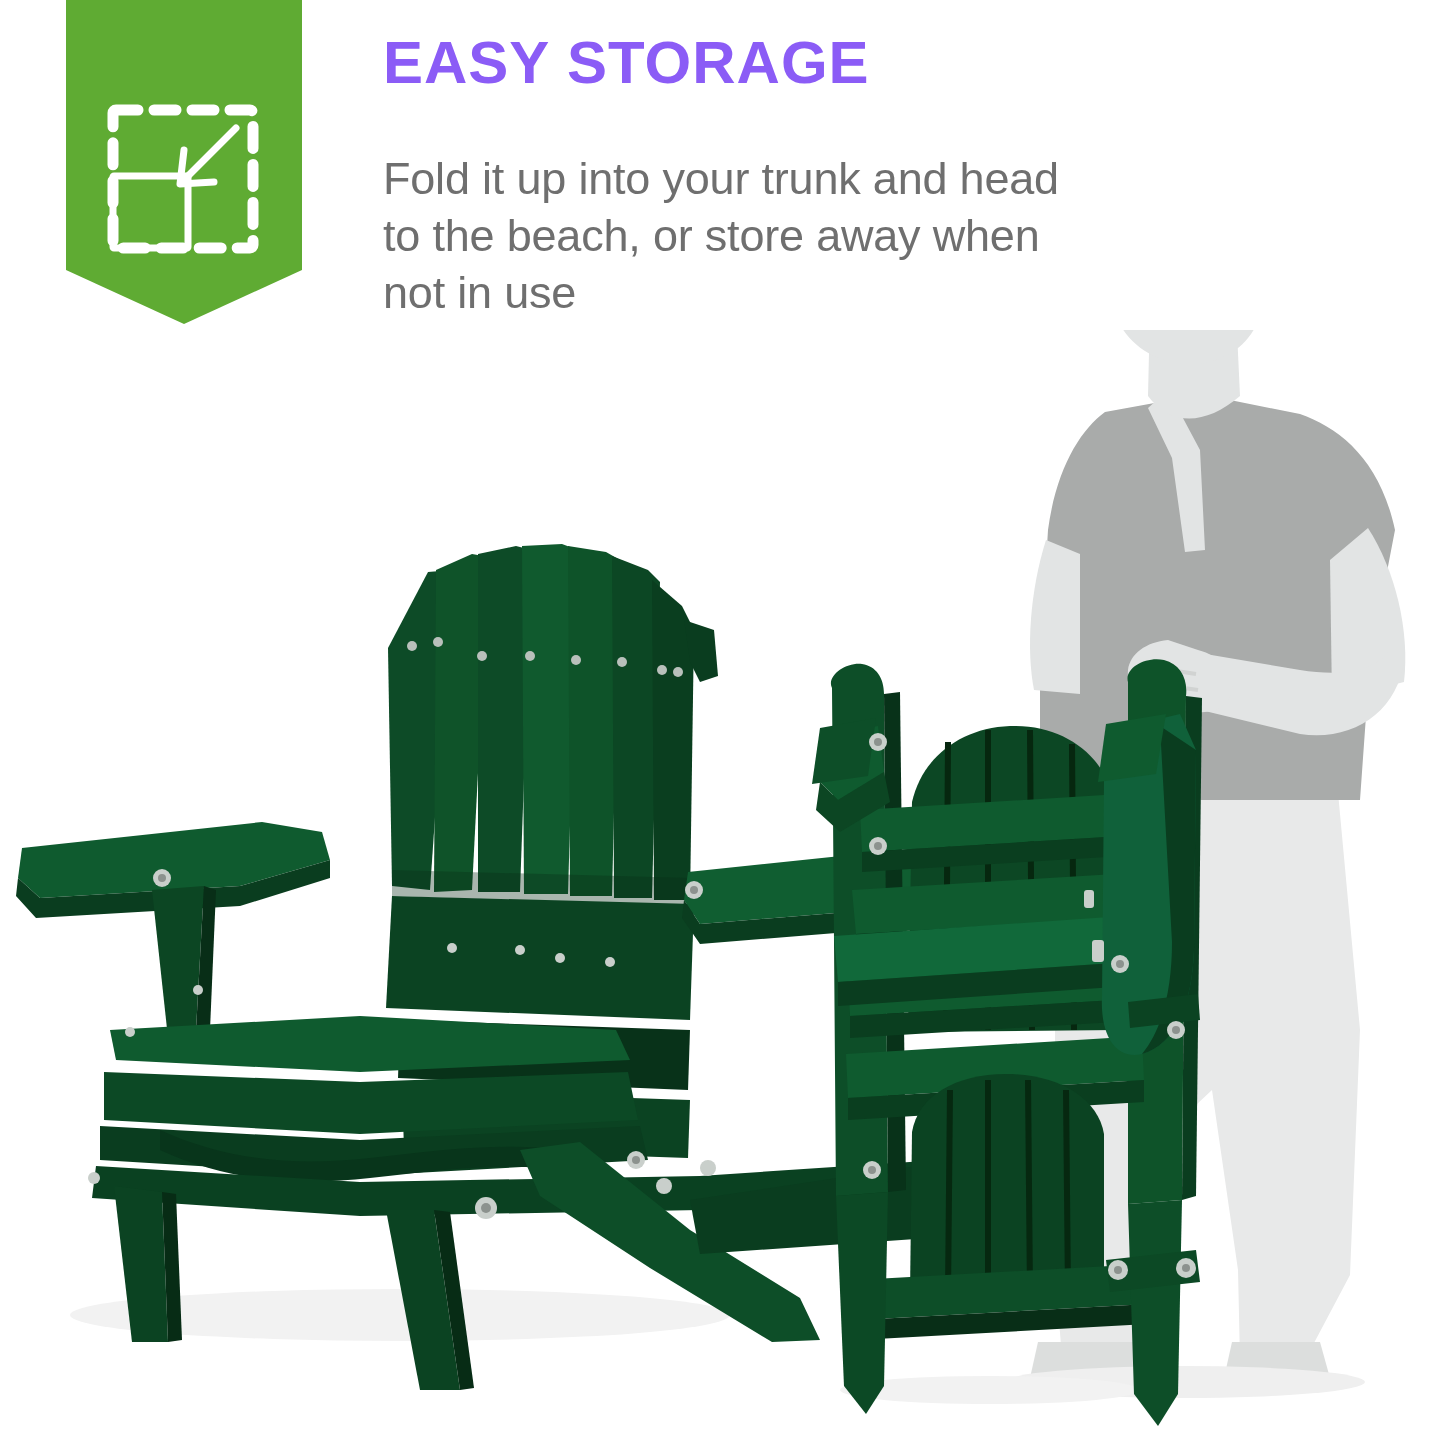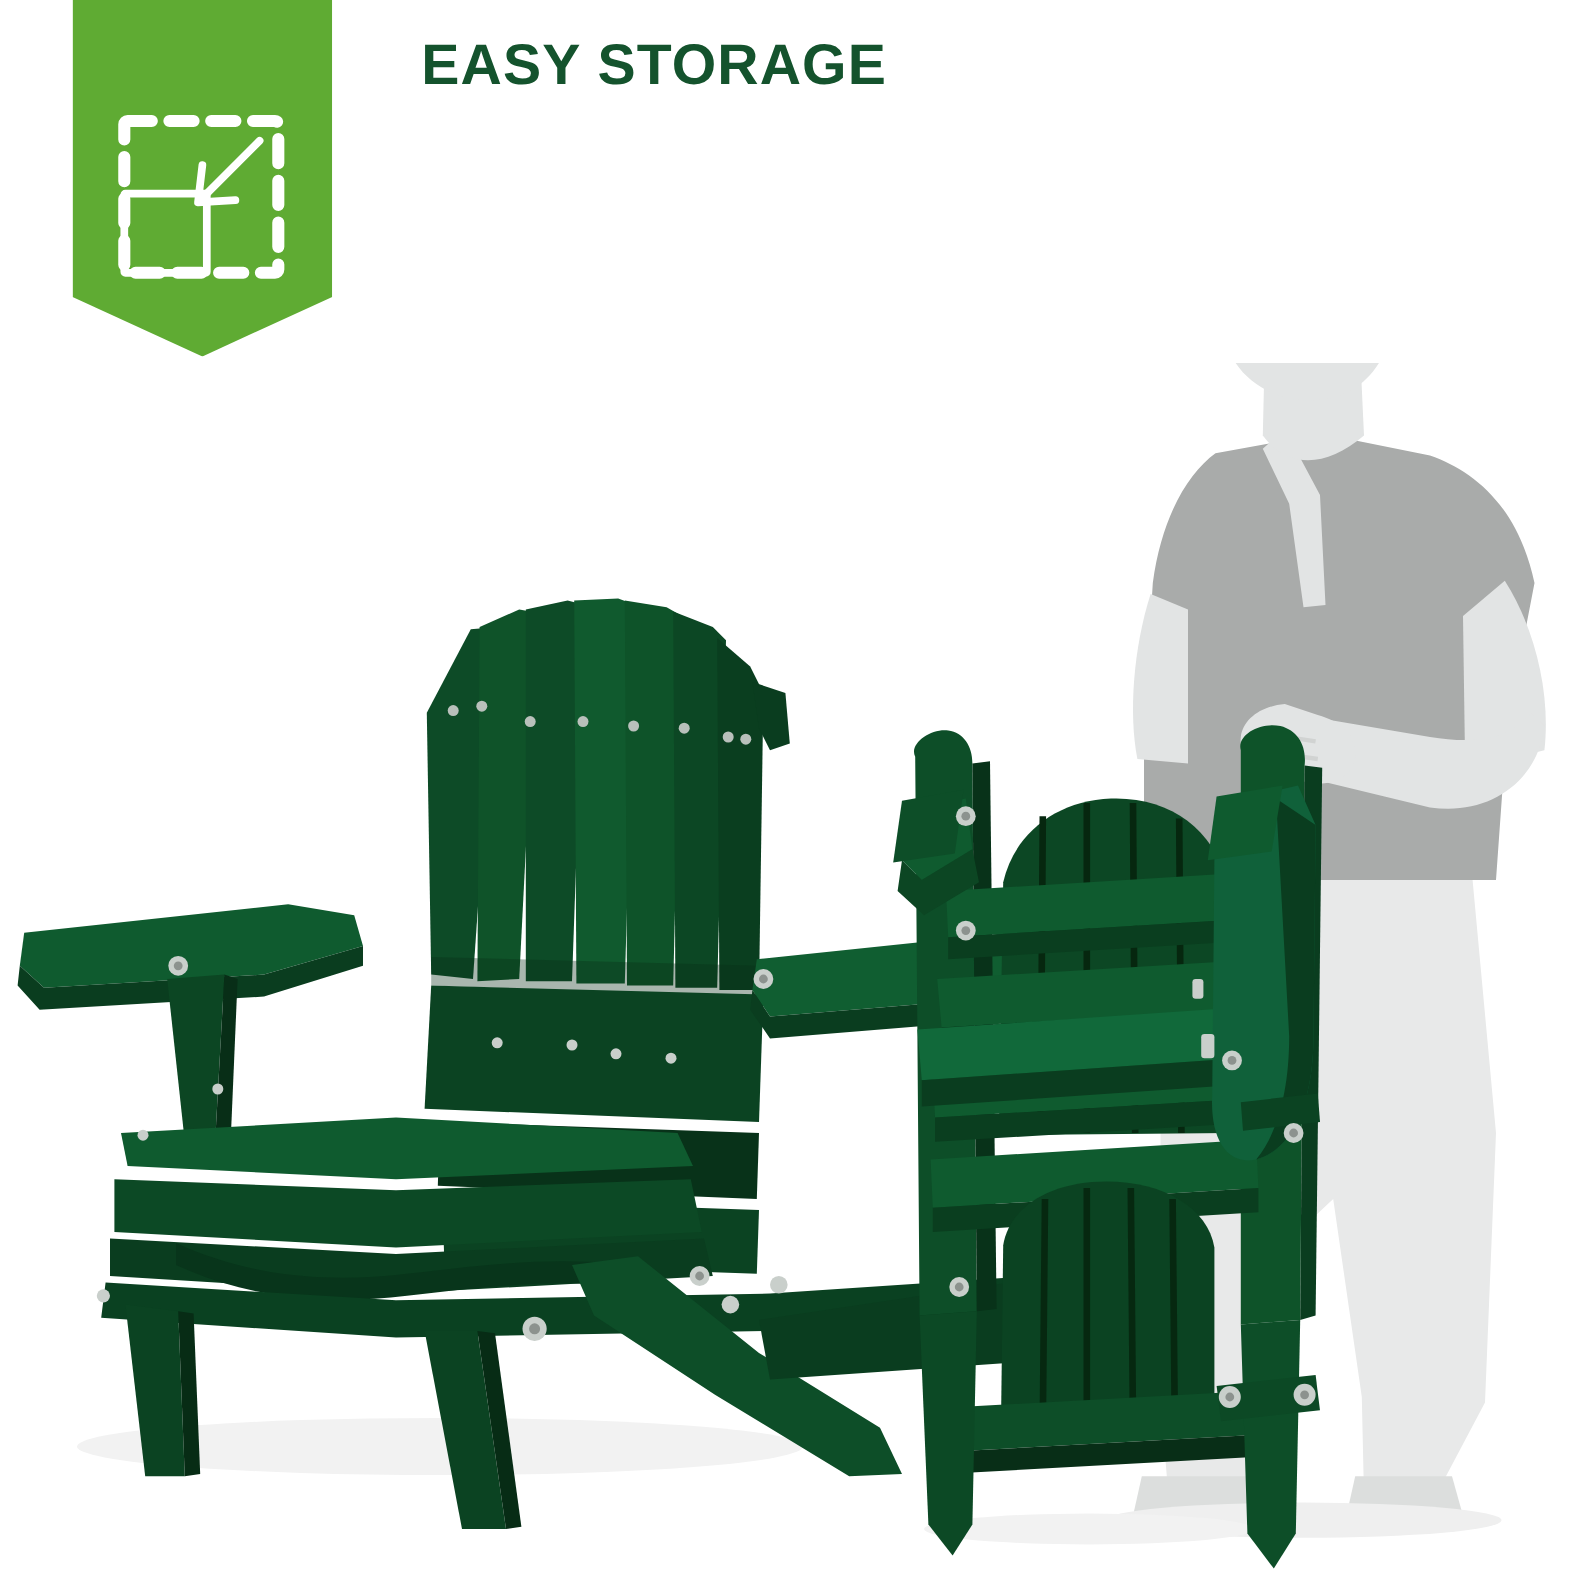--- a/index.html
+++ b/index.html
@@ -14,22 +14,22 @@
 
   
   .ribbon{
     position:absolute;left:66px;top:0;width:236px;height:324px;
   }
   .ribbon svg{display:block;width:100%;height:100%;}
 
   
   .headline{
     position:absolute;left:383px;top:33px;
-    font-size:52px;font-weight:bold;letter-spacing:1px;
-    color:#14532d;line-height:1;white-space:nowrap;
+    font-size:60px;font-weight:bold;letter-spacing:1px;
+    color:#8b5cf6;line-height:1;white-space:nowrap;
   }
   .subcopy{
     position:absolute;left:383px;top:150px;width:700px;
     font-size:45px;font-weight:400;color:#6F6F6F;
     line-height:57px;letter-spacing:-0.2px;
   }
 
   
   .art{position:absolute;left:0;top:330px;width:1445px;height:1115px;}
   .art svg{display:block;width:100%;height:100%;}
@@ -48,20 +48,21 @@
 
         <rect x="47" y="176" width="75" height="72" rx="1" stroke-width="7" stroke-dasharray="none"></rect>
 
         <line x1="170" y1="128" x2="118" y2="180" stroke-width="7"></line>
         <polyline points="118,150 114,184 148,182" stroke-width="7" fill="none" stroke-linejoin="round"></polyline>
       </g>
     </svg>
   </div>
 
   <div class="headline">EASY STORAGE</div>
+  <div class="subcopy">Fold it up into your trunk and head to the beach, or store away when not in use</div>
 
   <div class="art">
     <svg viewBox="0 0 1445 1115" xmlns="http://www.w3.org/2000/svg">
       <defs>
         <linearGradient id="shadFade" x1="0" y1="0" x2="0" y2="1">
           <stop offset="0%" stop-color="#E6E6E6" stop-opacity="0.85"></stop>
           <stop offset="100%" stop-color="#FFFFFF" stop-opacity="0"></stop>
         </linearGradient>
         <linearGradient id="legFade" x1="0" y1="0" x2="0" y2="1">
           <stop offset="0%" stop-color="#EDEDED"></stop>

